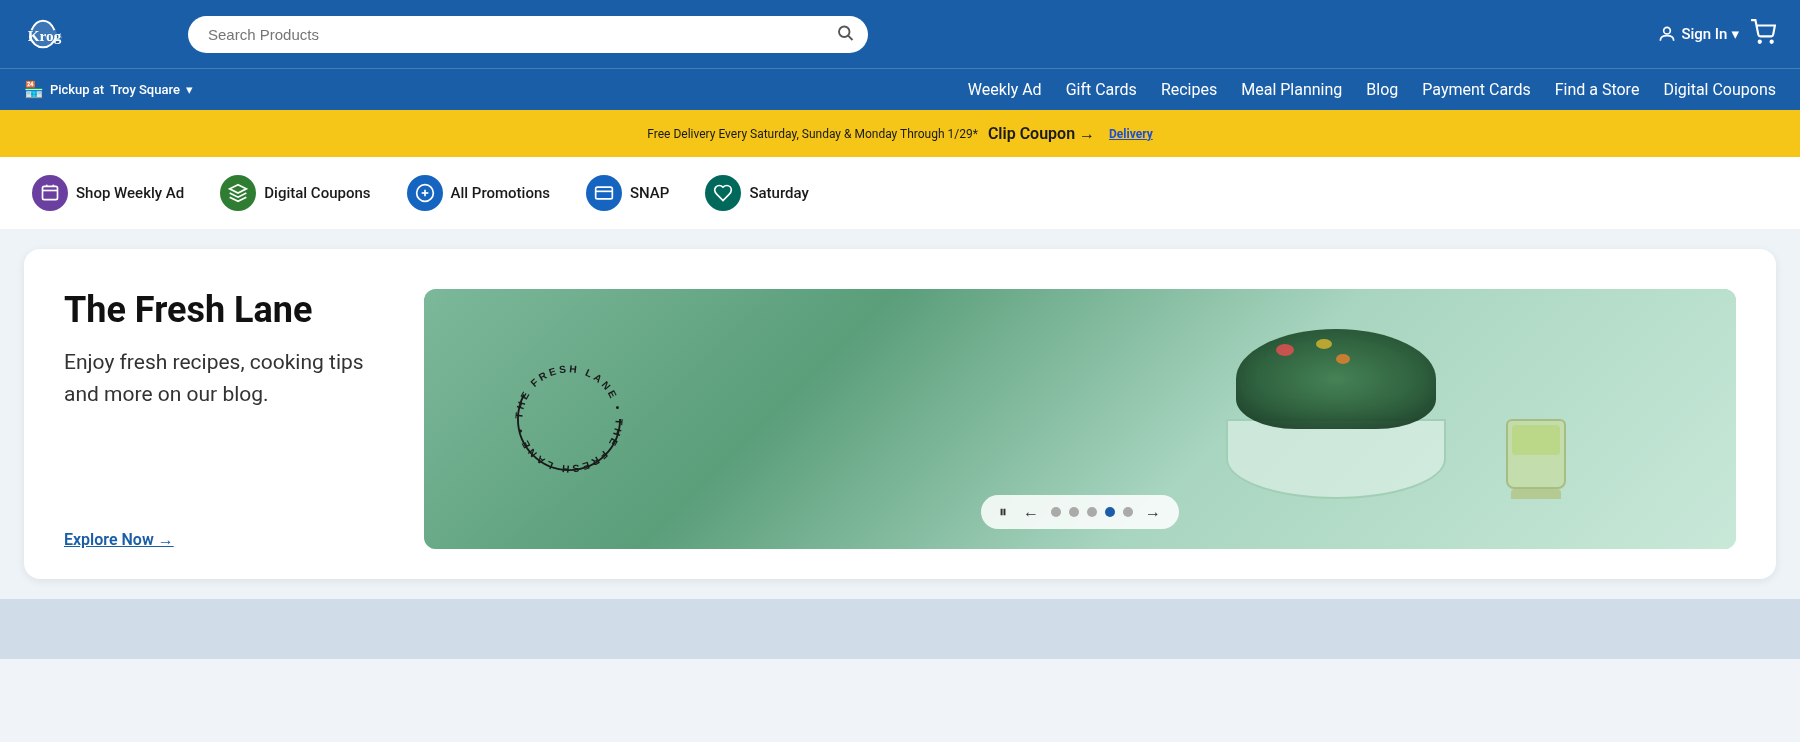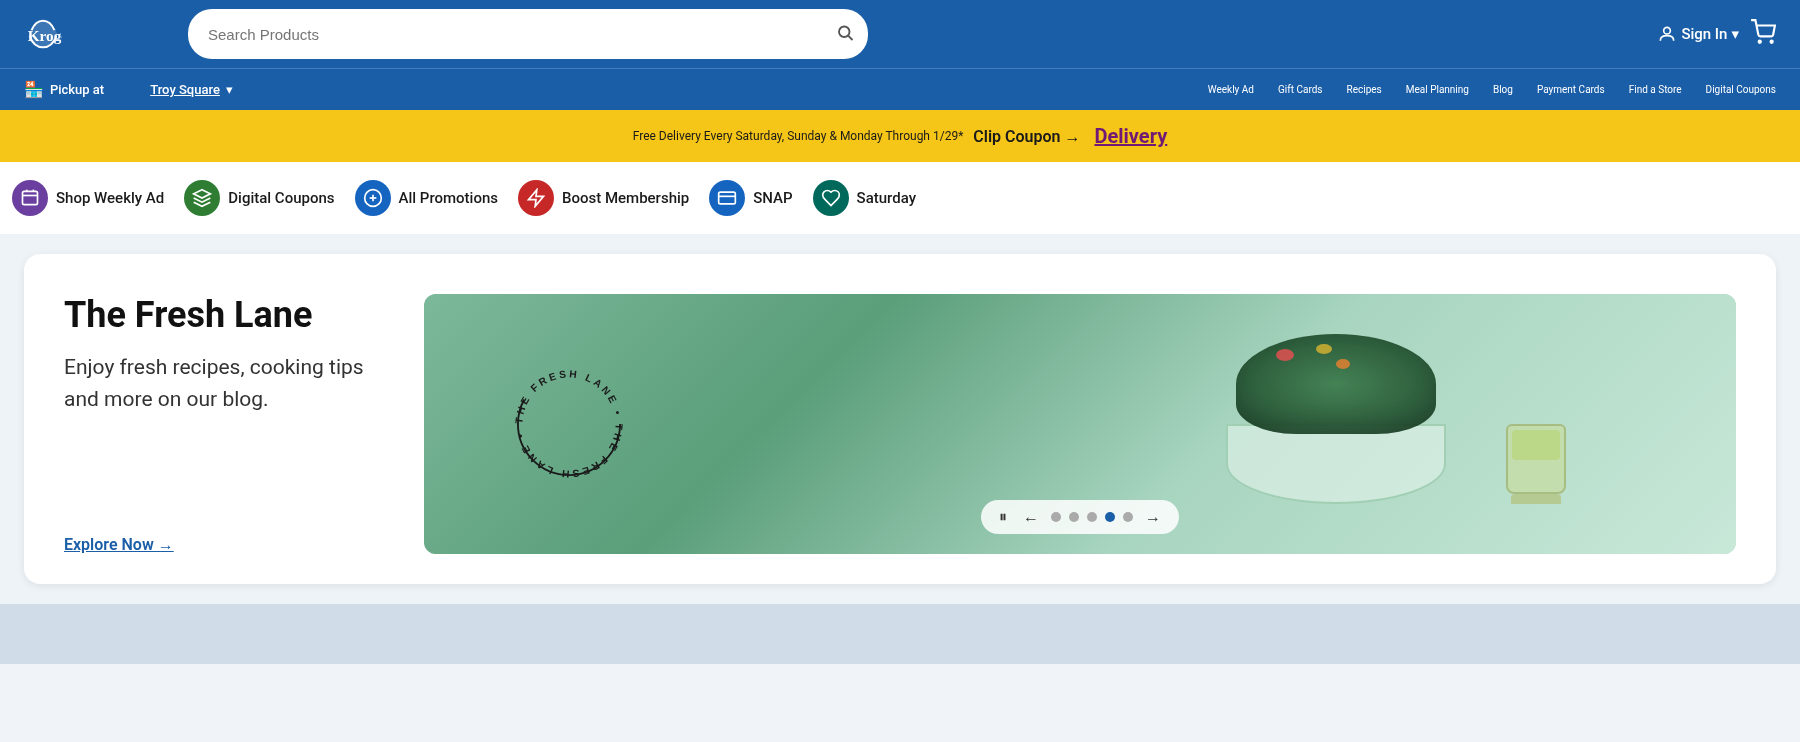--- a/index.html
+++ b/index.html
@@ -40,21 +40,21 @@
       font-weight: 500;
     }
     .search-bar {
       flex: 1;
       max-width: 680px;
       position: relative;
       margin: 0 16px;
     }
     .search-bar input {
       width: 100%;
-      height: 50px;
+      height: 37px;
       border-radius: 24px;
       border: none;
       padding: 0 48px 0 20px;
       font-size: 15px;
       outline: none;
     }
     .search-icon-btn {
       position: absolute;
       right: 14px;
       top: 50%;
@@ -102,32 +102,30 @@
       display: flex;
       align-items: center;
       gap: 6px;
       cursor: pointer;
       margin-right: auto;
     }
     .pickup-btn .store-icon {
       font-size: 16px;
     }
     .pickup-btn .location-text {
-      text-decoration: underline;
-      margin-left: 40px;
     }
     .sec-nav-links {
       display: flex;
       align-items: center;
       gap: 24px;
     }
     .sec-nav-links a {
       color: white;
       text-decoration: none;
-      font-size: 10px;
+      font-size: 16px;
       font-weight: 400;
     }
 
     
     .promo-banner {
       background: #f5c518;
       display: flex;
       align-items: center;
       justify-content: center;
       padding: 14px 24px;
@@ -141,35 +139,35 @@
     .clip-coupon-link {
       color: #1a1a1a;
       font-size: 16px;
       font-weight: 600;
       text-decoration: none;
       display: flex;
       align-items: center;
       gap: 4px;
     }
     .delivery-link {
-      color: #701a75;
-      font-size: 20px;
+      color: #1d4ed8;
+      font-size: 12px;
       font-weight: 700;
       text-decoration: underline;
       text-decoration-style: solid;
       margin-left: 4px;
     }
 
     
     .category-pills {
       background: white;
       display: flex;
       align-items: center;
-      padding: 18px 12px;
-      gap: 20px;
+      padding: 18px 32px;
+      gap: 36px;
     }
     .pill {
       display: flex;
       align-items: center;
       gap: 8px;
       cursor: pointer;
       font-size: 15px;
       font-weight: 500;
       color: #1a1a1a;
       text-decoration: none;
@@ -395,28 +393,20 @@
     <div class="pill-icon pill-promo">
       <svg width="20" height="20" viewBox="0 0 24 24" fill="none" stroke="white" stroke-width="2">
         <circle cx="12" cy="12" r="10"></circle>
           <line x1="12" y1="8" x2="12" y2="16"></line>
           <line x1="8" y1="12" x2="16" y2="12"></line>
       </svg>
     </div>
     <span>All Promotions</span>
   </a>
   <a class="pill" href="#">
-    <div class="pill-icon pill-boost">
-      <svg width="20" height="20" viewBox="0 0 24 24" fill="none" stroke="white" stroke-width="2">
-        <polygon points="13 2 3 14 12 14 11 22 21 10 12 10 13 2"></polygon>
-      </svg>
-    </div>
-    <span>Boost Membership</span>
-  </a>
-  <a class="pill" href="#">
     <div class="pill-icon pill-snap">
       <svg width="20" height="20" viewBox="0 0 24 24" fill="none" stroke="white" stroke-width="2">
         <rect x="2" y="5" width="20" height="14" rx="2"></rect>
           <line x1="2" y1="10" x2="22" y2="10"></line>
       </svg>
     </div>
     <span>SNAP</span>
   </a>
   <a class="pill" href="#">
     <div class="pill-icon pill-pharmacy">

